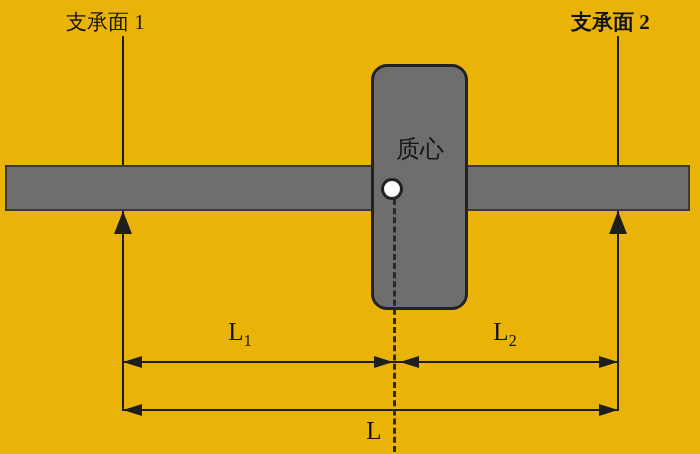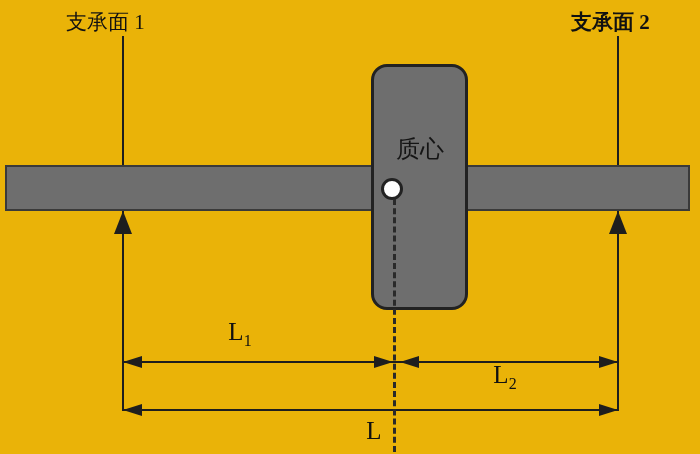--- a/index.html
+++ b/index.html
@@ -100,21 +100,21 @@
 
   .dim-label{
     position:absolute;
     font-size:25px;
     color:#111111;
     text-align:center;
     z-index:5;
   }
   .dim-label sub{font-size:16px;}
   .dim-label-l1{left:210px;top:318px;width:60px;}
-  .dim-label-l2{left:475px;top:318px;width:60px;margin-top:43px;}
+  .dim-label-l2{left:475px;top:318px;width:60px;}
   .dim-label-total{left:354px;top:417px;width:40px;}
 </style>
 </head>
 <body>
 
 <div class="stage">
 
   <div class="label support-label-1">支承面 1</div>
 
   <div class="label support-label-2">支承面 2</div>

